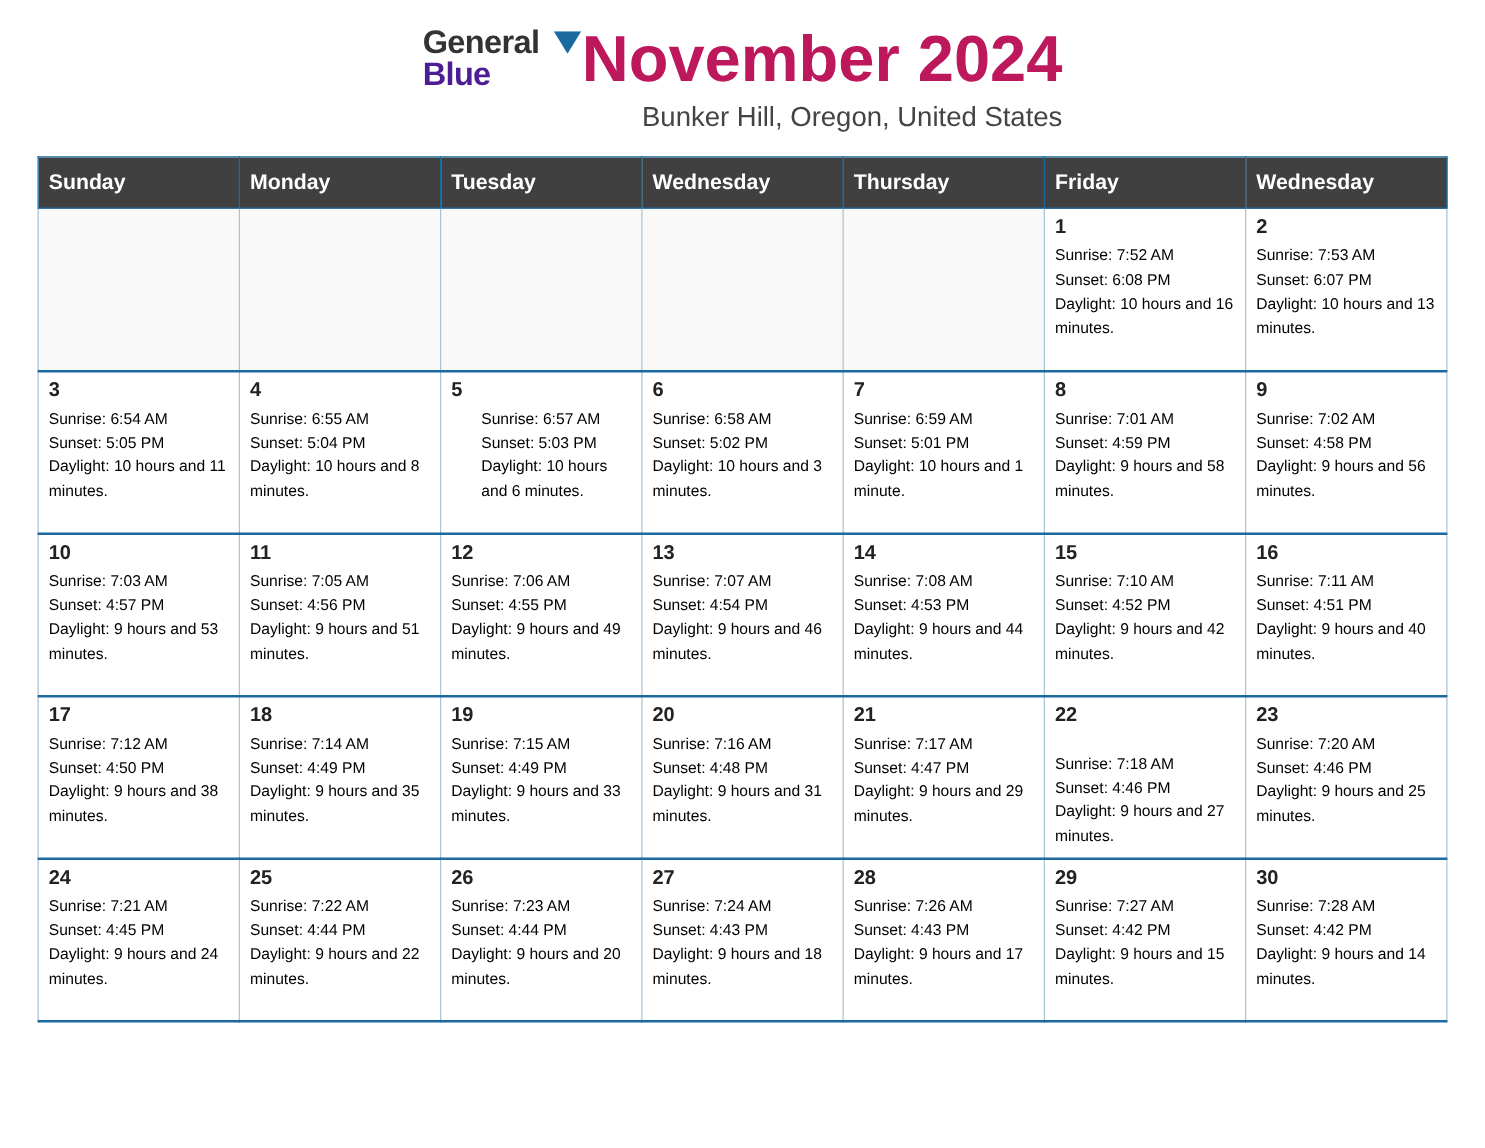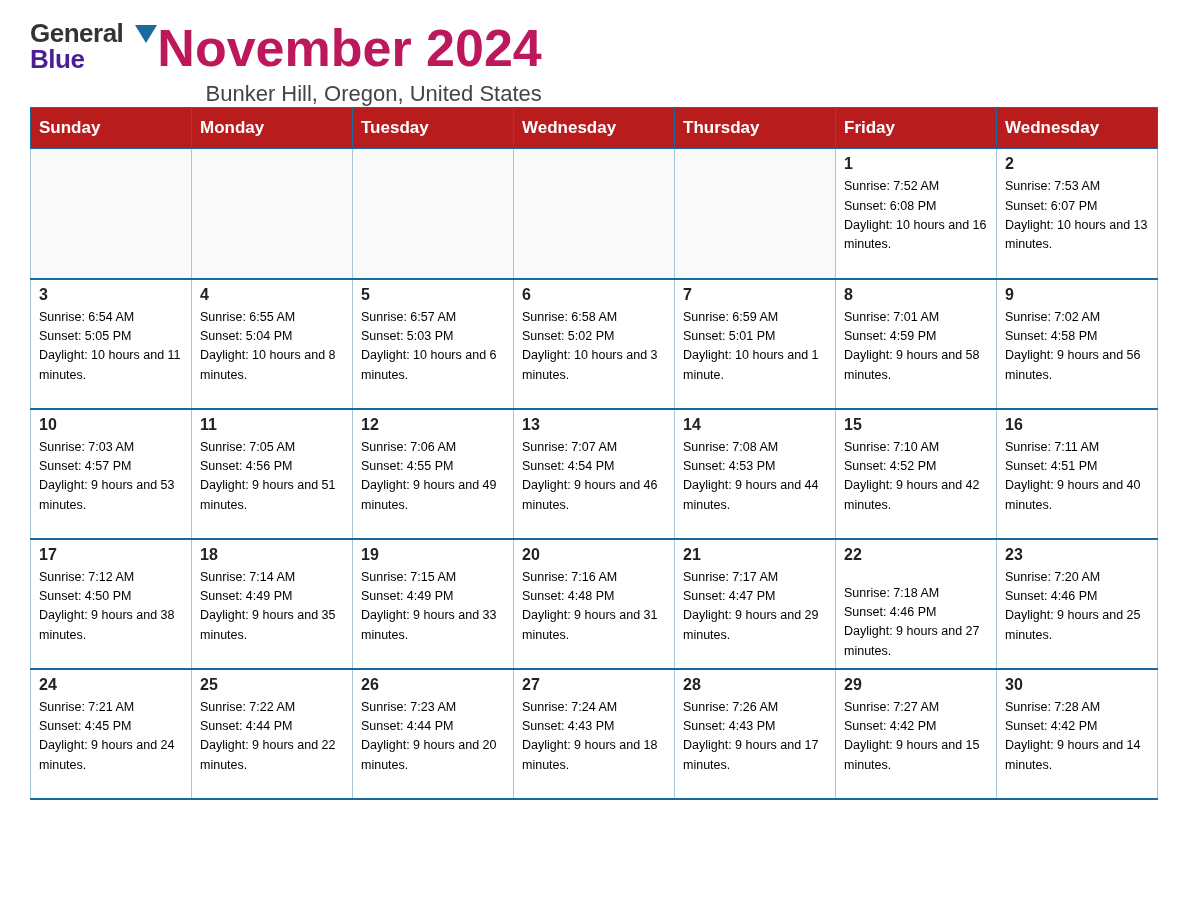--- a/index.html
+++ b/index.html
@@ -5,22 +5,23 @@
     * { margin: 0; padding: 0; box-sizing: border-box; }
     body {
       font-family: Arial, sans-serif;
       background: #fff;
       width: 1188px;
       min-height: 918px;
       padding: 20px 30px;
     }
     .header {
       display: flex;
-      justify-content: flex-start;
+      justify-content: center;
       align-items: flex-start;
+      margin-bottom: 18px;
     }
     .logo {
       display: flex;
       flex-direction: column;
       align-items: flex-start;
     }
     .logo-text-general {
       font-size: 26px;
       font-weight: bold;
       color: #333;
@@ -51,21 +52,21 @@
       font-size: 22px;
       color: #444;
       margin-top: 4px;
     }
     table {
       width: 100%;
       border-collapse: collapse;
       table-layout: fixed;
     }
     thead th {
-      background: #b91c1c;
+      background: #404040;
       color: #fff;
       font-size: 17px;
       font-weight: bold;
       padding: 10px 8px;
       text-align: left;
       border: 1px solid #1a6aa0;
     }
     tbody td {
       border: 1px solid #aac4d8;
       vertical-align: top;
@@ -158,21 +159,21 @@
 Daylight: 10 hours and 11 minutes.</div>
         </td>
         <td>
           <span class="day-num">4</span>
           <div class="day-info" style="white-space: pre-line;">Sunrise: 6:55 AM
 Sunset: 5:04 PM
 Daylight: 10 hours and 8 minutes.</div>
         </td>
         <td>
           <span class="day-num">5</span>
-          <div class="day-info" style="white-space: pre-line;">Sunrise: 6:57 AM
+          <div class="day-info" style="white-space: pre-line; margin-left: 24px;">Sunrise: 6:57 AM
 Sunset: 5:03 PM
 Daylight: 10 hours and 6 minutes.</div>
         </td>
         <td>
           <span class="day-num">6</span>
           <div class="day-info" style="white-space: pre-line;">Sunrise: 6:58 AM
 Sunset: 5:02 PM
 Daylight: 10 hours and 3 minutes.</div>
         </td>
         <td>

